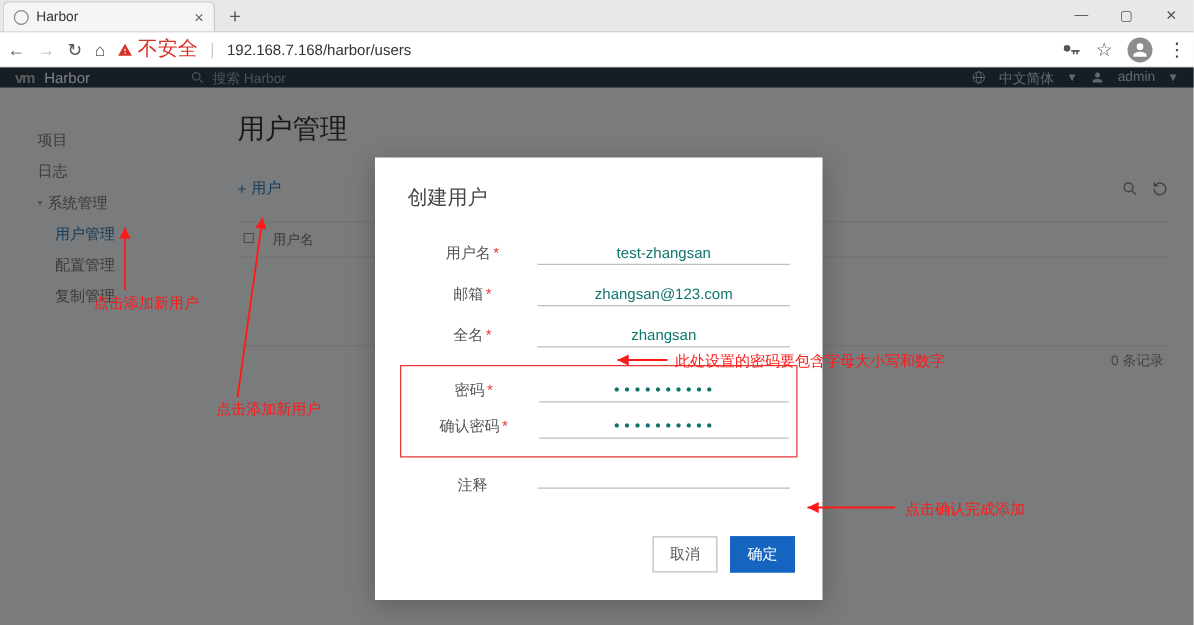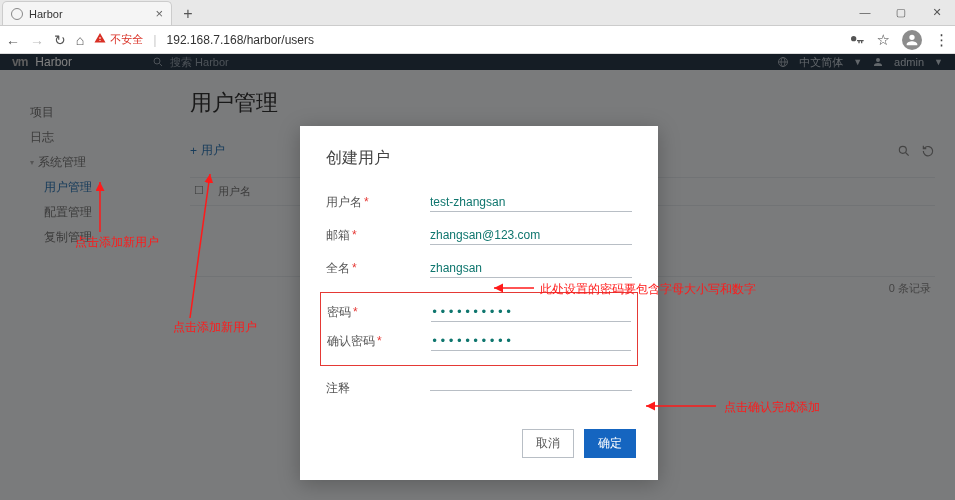--- a/index.html
+++ b/index.html
@@ -9,21 +9,21 @@
   .tab { display: flex; align-items: center; gap: 6px; height: 24px; min-width: 170px; background: #f5f5f5; border: 1px solid #ccc; border-bottom: none; border-top-left-radius: 5px; border-top-right-radius: 5px; font-size: 11px; padding: 0 8px; margin-left: 2px; }
   .tab .favicon { width: 12px; height: 12px; border: 1px solid #888; border-radius: 50%; }
   .tab .title { flex: 1; color: #333; }
   .tab .close { font-size: 13px; color: #666; cursor: pointer; }
   .newtab { width: 24px; height: 22px; display: flex; align-items: center; justify-content: center; color: #555; font-size: 16px; cursor: pointer; margin-left: 4px; }
   .win-controls { margin-left: auto; display: flex; }
   .win-controls span { width: 36px; height: 26px; display: flex; align-items: center; justify-content: center; font-size: 11px; color: #555; }
   .addr-bar { height: 28px; background: #fff; border-bottom: 1px solid #ddd; display: flex; align-items: center; padding: 0 6px; gap: 10px; font-size: 13px; }
   .nav-btn { color: #555; font-size: 14px; cursor: pointer; }
   .nav-btn.disabled { color: #bbb; }
-  .ssl-warn { display: flex; gap: 4px; font-size: 11px; color: #d93025; }
+  .ssl-warn { display: flex; align-items: center; gap: 4px; font-size: 16px; color: #d93025; }
   .ssl-warn svg { width: 12px; height: 12px; }
   .url-divider { color: #ccc; }
   .url { color: #333; font-size: 12px; }
   .addr-right { margin-left: auto; display: flex; align-items: center; gap: 12px; color: #444; }
   .addr-right svg { width: 16px; height: 16px; }
   .user-circle { width: 20px; height: 20px; border-radius: 50%; background: #8c8c8c; display: flex; align-items: center; justify-content: center; }
   
   .viewport { position: relative; width: 955px; height: 446px; background: #f5f6f8; }
   .dim-overlay { position: absolute; inset: 0; background: rgba(0,0,0,0.5); z-index: 5; }
   .app-header { height: 16px; background: #2b3a4a; color: #ddd; display: flex; align-items: center; padding: 0 12px; font-size: 12px; }
@@ -46,21 +46,21 @@
   .toolbar .right-icons { margin-left: auto; display: flex; gap: 10px; color: #888; }
   .table-head { margin-top: 18px; display: flex; font-size: 11px; color: #777; border-top: 1px solid #e3e6ea; border-bottom: 1px solid #e3e6ea; padding: 6px 0; }
   .table-head .chk { width: 28px; padding-left: 4px;}
   .table-head .col1 { flex: 1; }
   .table-head .col2 { flex: 1; text-align: left; }
   .table-empty { height: 70px; }
   .table-footer { text-align: right; font-size: 11px; color: #888; border-top:1px solid #e3e6ea; padding-top:4px; padding-right:4px;}
   
   .modal { position: absolute; z-index: 10; left: 300px; top: 72px; width: 358px; background: #fff; box-shadow: 0 4px 20px rgba(0,0,0,0.25); }
   .modal-title { font-size: 16px; color: #444; padding: 22px 26px 10px 26px; }
-  .modal-body { padding: 0 26px 2px 26px; }
+  .modal-body { padding: 0 26px 2px 26px; text-align: center; }
   .form-row { display: flex; align-items: center; font-size: 12px; margin: 14px 0; }
   .form-row label { width: 104px; color: #555; }
   .form-row label .req { color: #e53935; margin-left: 2px; }
   .form-row .val { flex: 1; border-bottom: 1px solid #b8bec5; padding: 2px 0; font-size: 12px; color: #0f766e;}
   .form-row .val.pwd { letter-spacing: 1px; font-family: monospace; }
   .pwd-box { border: 1px solid #e53935; padding: 0 6px 4px 6px; margin: 6px -6px 6px -6px; }
   .pwd-box .form-row { margin: 10px 0; }
   .modal-footer { display: flex; justify-content: flex-end; gap: 10px; padding: 16px 22px 22px 22px; text-align: right; }
   .modal-footer .btn { font-size: 12px; padding: 5px 13px; cursor: pointer; }
   .modal-footer .btn.cancel { border: 1px solid #b8bec5; color: #555; background: #fff; }

